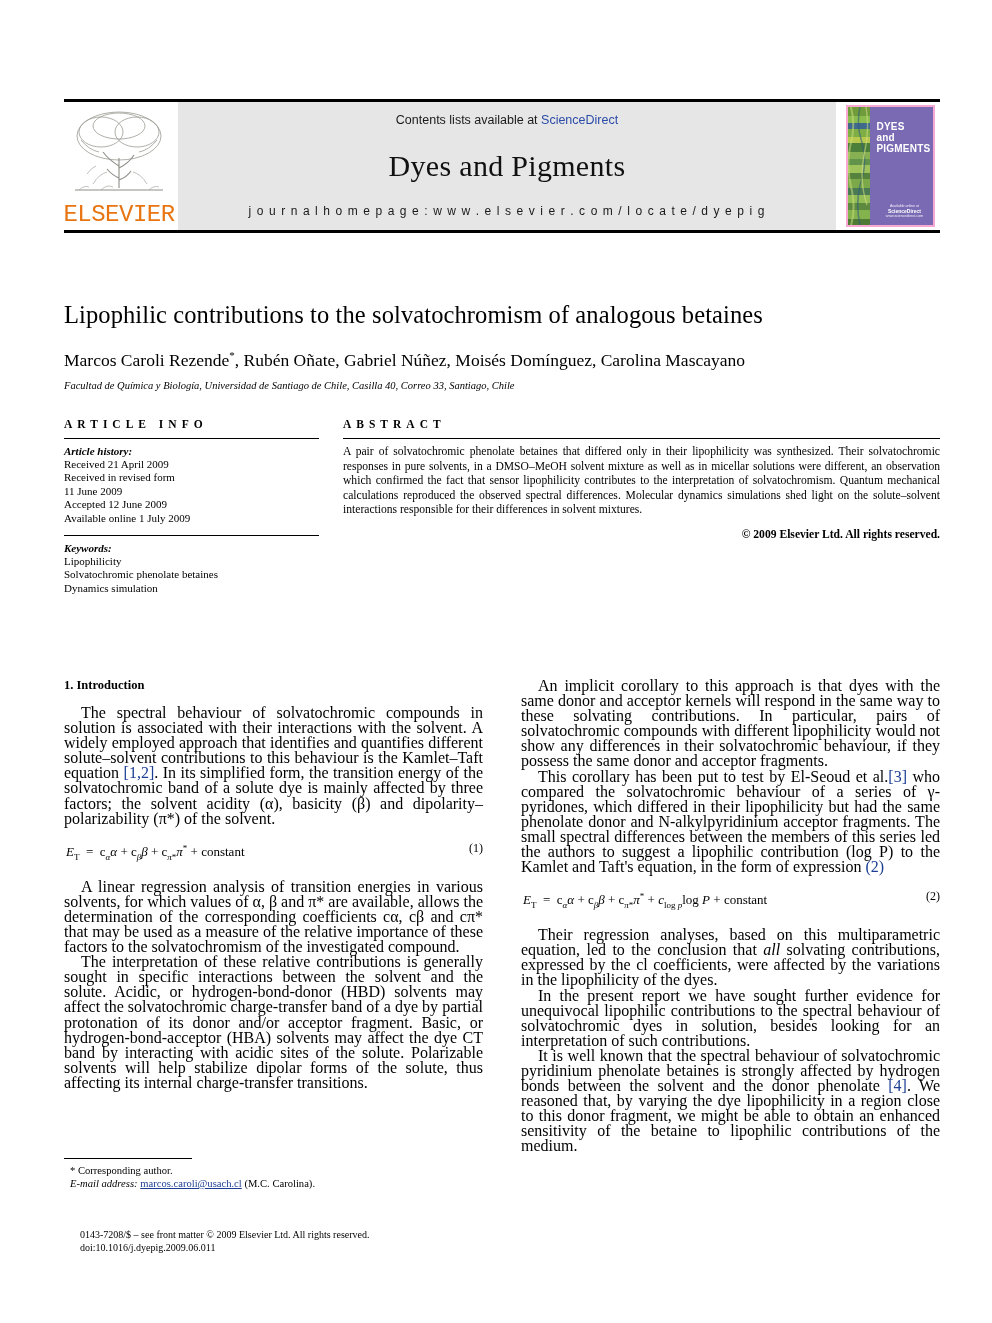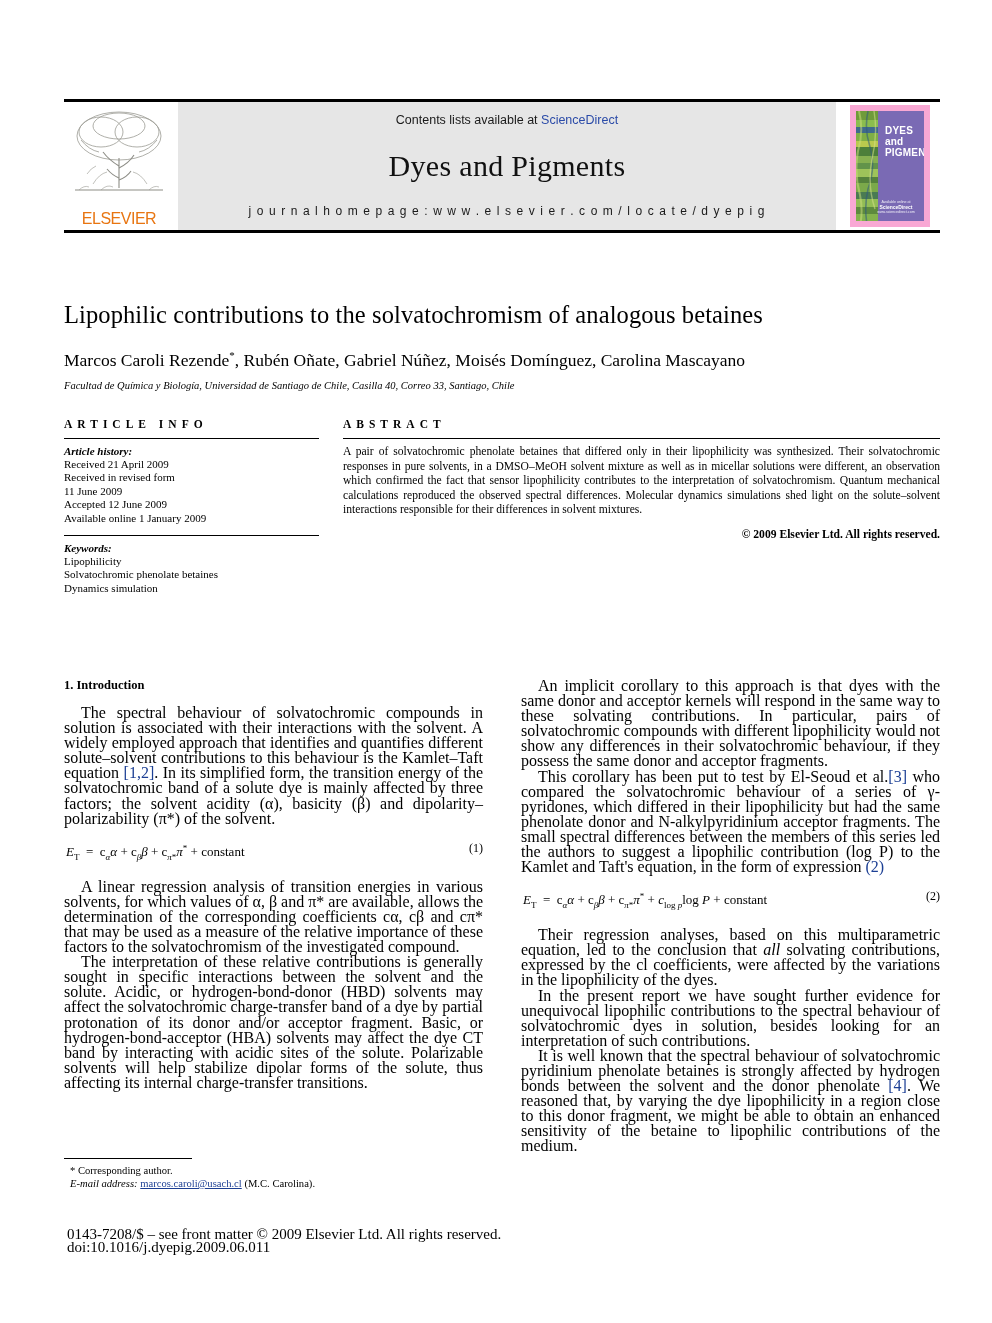--- a/index.html
+++ b/index.html
@@ -55,22 +55,22 @@
     display: flex;
     flex-direction: column;
     justify-content: flex-end;
     align-items: center;
     padding-bottom: 2px;
     box-sizing: border-box;
   }
   .tree-svg { position: absolute; top: 4px; left: 7px; }
   .elsevier-word {
     position: relative;
-    font-family: Liberation Sans, sans-serif;
-    font-size: 16px;
+    font-family: Liberation Mono, monospace;
+    font-size: 24px;
     letter-spacing: -0.5px;
     color: #E87511;
     font-weight: 400;
     line-height: 1;
     margin-bottom: 1px;
   }
   .banner {
     flex: 1 1 auto;
     background: #e6e6e6;
     position: relative;
@@ -106,26 +106,26 @@
   .cover-thumb {
     flex: 0 0 100px;
     width: 100px;
     position: relative;
     background: #fff;
     display: flex;
     align-items: center;
     justify-content: center;
   }
   .cover-inner {
-    width: 80px;
+    width: 89px;
     height: 122px;
     background: #7a6ab4;
     position: relative;
     overflow: hidden;
-    border: 6px solid #f9a8d4;
+    border: 2px solid #f9a8d4;
     box-sizing: border-box;
   }
   .cover-strip {
     position: absolute;
     left: 0; top: 0; bottom: 0;
     width: 22px;
   }
   .cover-title {
     position: absolute;
     left: 29px;
@@ -293,24 +293,24 @@
     font-size: 10.6px;
     line-height: 13px;
     padding-left: 10px;
     text-indent: -4px;
   }
   .footnote .email-label { font-style: italic; }
   .footnote a.mail { color: #1c3f94; text-decoration: underline; }
 
   .imprint {
     position: absolute;
-    left: 67px;
+    left: 80px;
     top: 1228px;
     width: 500px;
-    font-size: 15px;
+    font-size: 10px;
     line-height: 13px;
   }
 </style>
 </head>
 <body>
 
 <div class="page">
 
 
   <div class="masthead">
@@ -408,21 +408,21 @@
   <div class="info-abstract">
 
     <div class="col-info">
       <div class="sec-head">ARTICLE INFO</div>
       <div class="rule"></div>
       <div class="info-label">Article history:</div>
       <div class="info-line">Received 21 April 2009</div>
       <div class="info-line">Received in revised form</div>
       <div class="info-line">11 June 2009</div>
       <div class="info-line">Accepted 12 June 2009</div>
-      <div class="info-line">Available online 1 January 2009</div>
+      <div class="info-line">Available online 1 July 2009</div>
       <div class="rule-thin"></div>
       <div class="info-label">Keywords:</div>
       <div class="kw-line">Lipophilicity</div>
       <div class="kw-line">Solvatochromic phenolate betaines</div>
       <div class="kw-line">Dynamics simulation</div>
     </div>
 
     <div class="col-abstract">
       <div class="sec-head">ABSTRACT</div>
       <div class="rule"></div>

